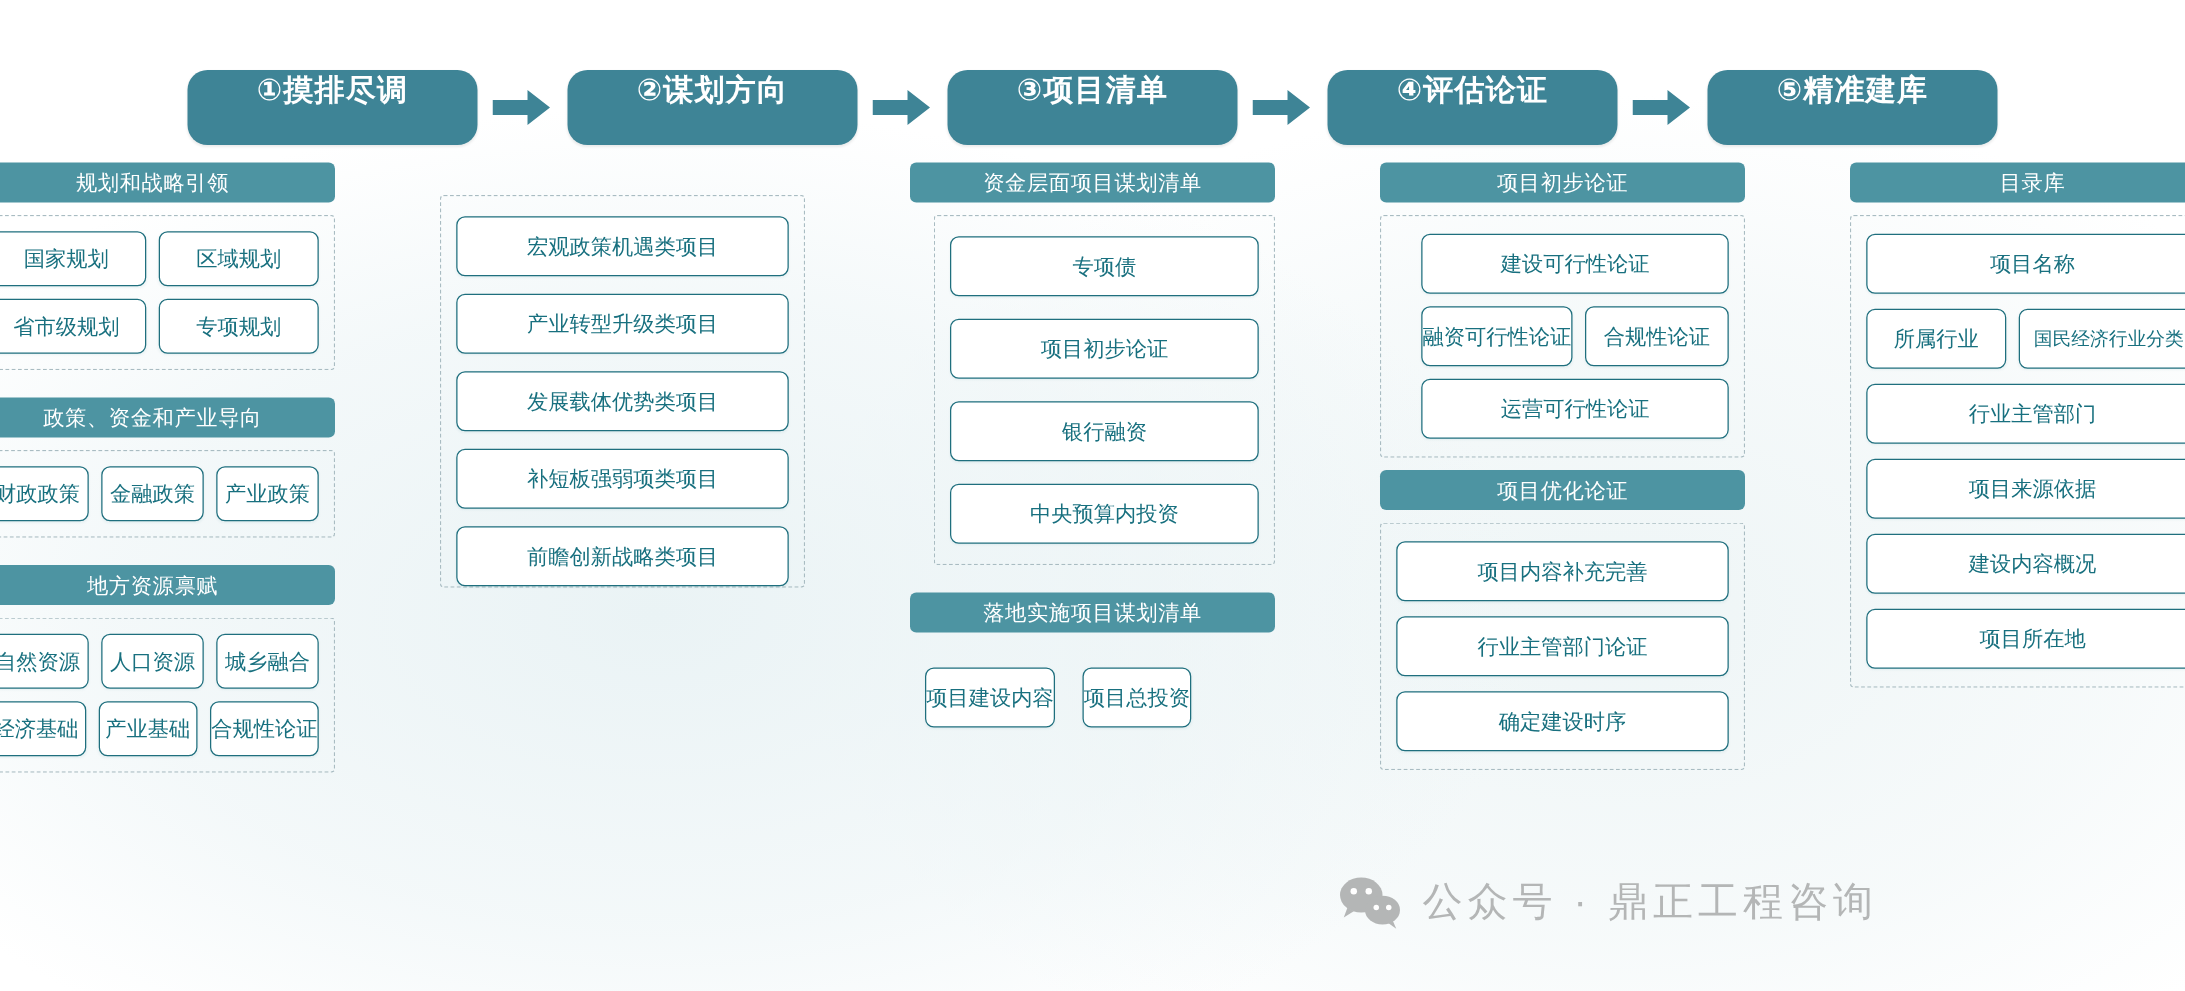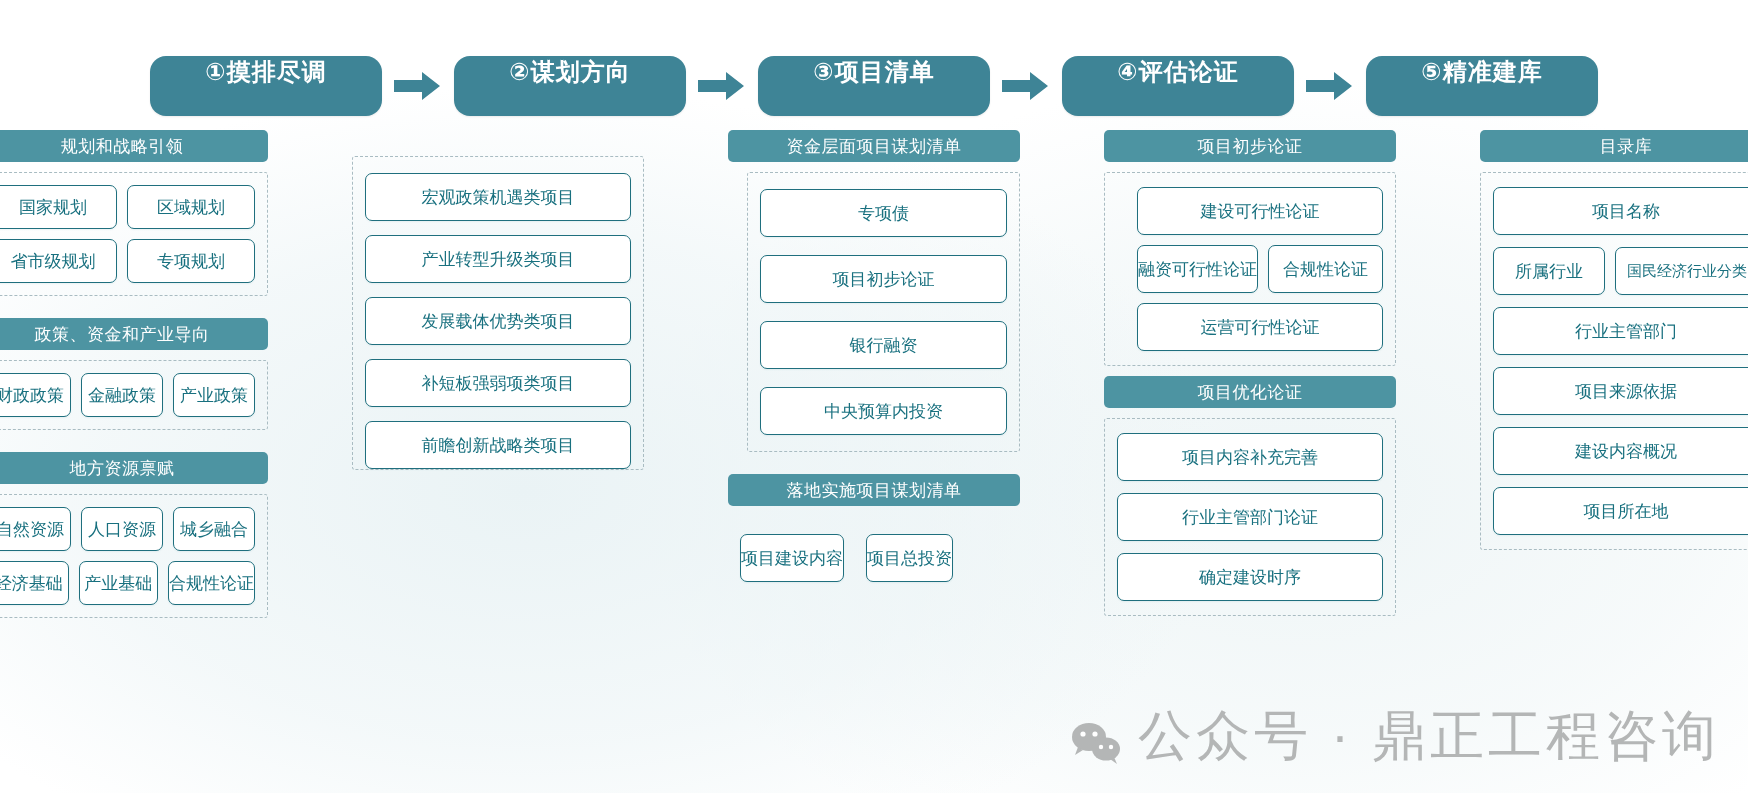--- a/index.html
+++ b/index.html
@@ -85,21 +85,21 @@
   .box.w-narrow{flex:0 0 110px;}
   .box.w-wide{flex:1 1 auto;}
   .gap-lg{height:22px;}
   .gap-md{height:16px;}
   .gap-sm{height:10px;}
 
   
   .watermark{
     position:absolute;left:1070px;top:700px;
     display:flex;align-items:center;gap:14px;
-    color:#b4b6b6;font-size:54px;letter-spacing:4px;
+    color:#b4b6b6;font-size:32px;letter-spacing:4px;
     white-space:nowrap;
     pointer-events:none;
   }
   .wm-icon{width:54px;height:44px;flex:0 0 auto;}
 </style>
 </head>
 <body>
 
 <div class="canvas">
 

